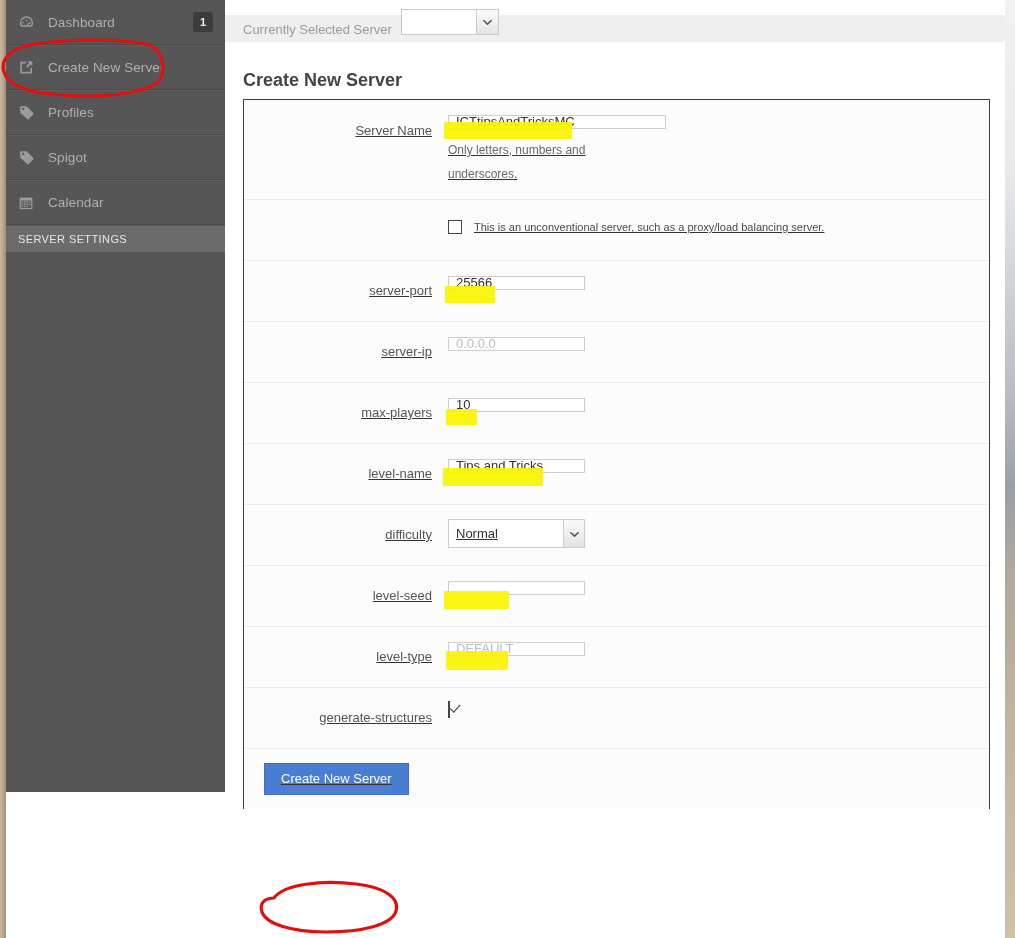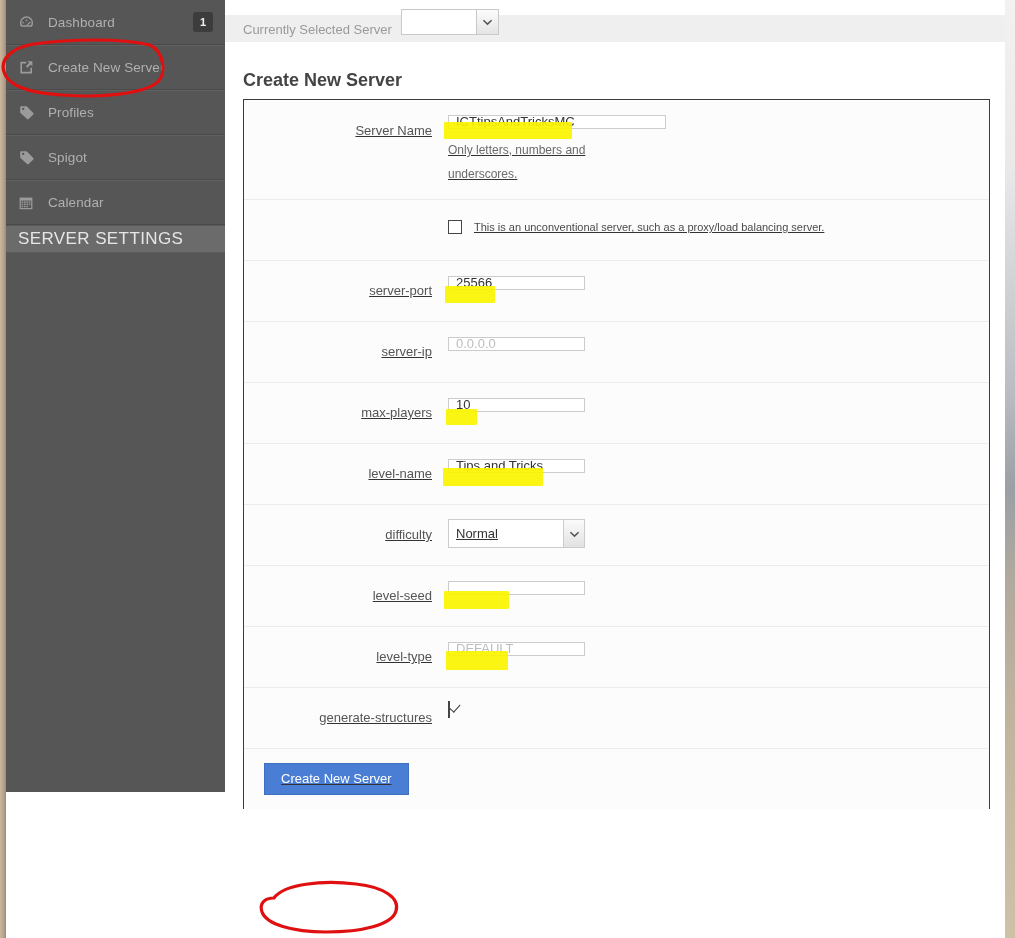--- a/index.html
+++ b/index.html
@@ -91,21 +91,21 @@
   }
   .nav-section {
     height: 26px;
     background: #6b6b6b;
     border-top: 1px solid #5a5a5a;
     border-bottom: 1px solid #5a5a5a;
     display: flex;
     align-items: center;
     padding-left: 12px;
     color: #e6e6e6;
-    font-size: 17px;
+    font-size: 11px;
     letter-spacing: .4px;
   }
 
   
   #main {
     position: absolute;
     left: 225px; top: 0;
     width: 780px; height: 938px;
     background: #ffffff;
   }

